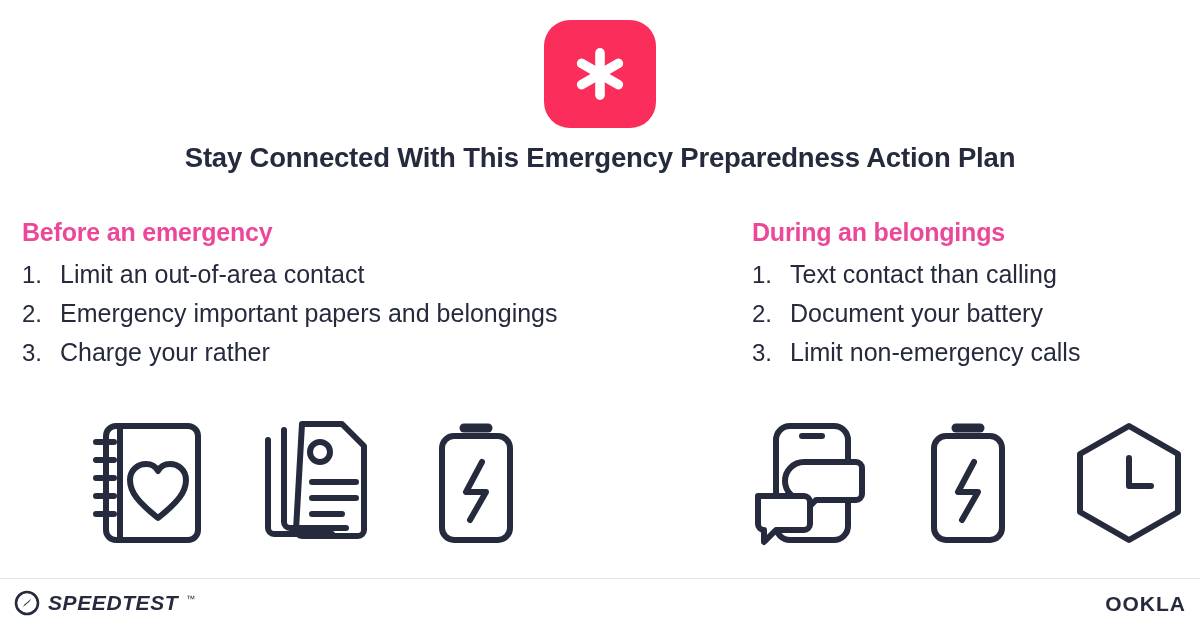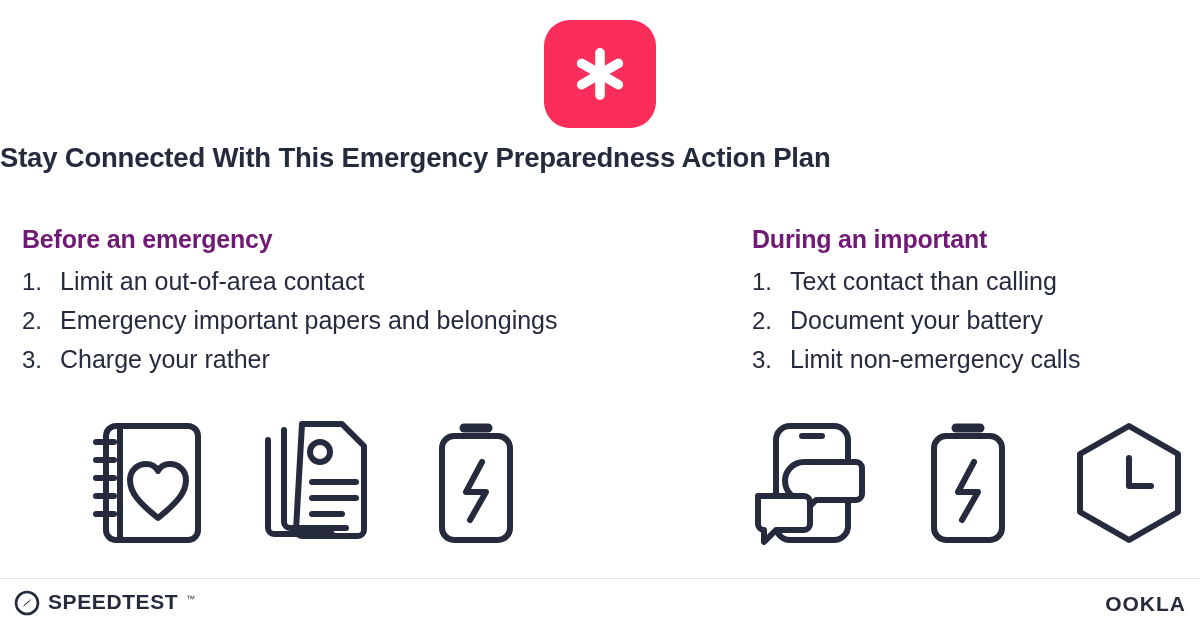--- a/index.html
+++ b/index.html
@@ -39,21 +39,21 @@
     align-items: center;
     justify-content: center;
   }
 
   
   .title {
     position: absolute;
     top: 142px;
     left: 0;
     width: 1200px;
-    text-align: left;
+    text-align: center;
     font-size: 27.5px;
     font-weight: bold;
     letter-spacing: -0.2px;
     color: #252a3d;
   }
 
   
   .columns {
     position: absolute;
     top: 218px;
@@ -66,25 +66,25 @@
   }
   .col-left {
     width: 752px;
     padding-left: 22px;
   }
   .col-right {
     width: 448px;
     padding-left: 0px;
   }
   .col h2 {
-    margin: 7px 0 8px 0;
+    margin: 0 0 8px 0;
     font-size: 25px;
     font-weight: bold;
     letter-spacing: -0.2px;
-    color: #701a75;
+    color: #ec4899;
   }
   ol.steps {
     margin: 0;
     padding: 0;
     list-style: none;
     counter-reset: stepnum;
   }
   ol.steps li {
     counter-increment: stepnum;
     font-size: 25px;
@@ -133,21 +133,23 @@
     left: 0;
     top: 578px;
     width: 1200px;
     height: 52px;
   }
   .speedtest {
     position: absolute;
     left: 14px;
     top: 12px;
     display: flex;
+    align-items: center;
     gap: 8px;
+    font-style: italic;
   }
   .speedtest .word {
     font-size: 21px;
     font-weight: bold;
     letter-spacing: 0.6px;
     color: #252a3d;
   }
   .speedtest .tm {
     font-size: 9px;
     color: #252a3d;
@@ -197,21 +199,21 @@
           <span class="txt">Emergency important papers and belongings</span>
         </li>
         <li>
           <span class="num">3.</span>
           <span class="txt">Charge your rather</span>
         </li>
       </ol>
     </div>
 
     <div class="col col-right">
-      <h2>During an important</h2>
+      <h2>During an belongings</h2>
       <ol class="steps">
         <li>
           <span class="num">1.</span>
           <span class="txt">Text contact than calling</span>
         </li>
         <li>
           <span class="num">2.</span>
           <span class="txt">Document your battery</span>
         </li>
         <li>

